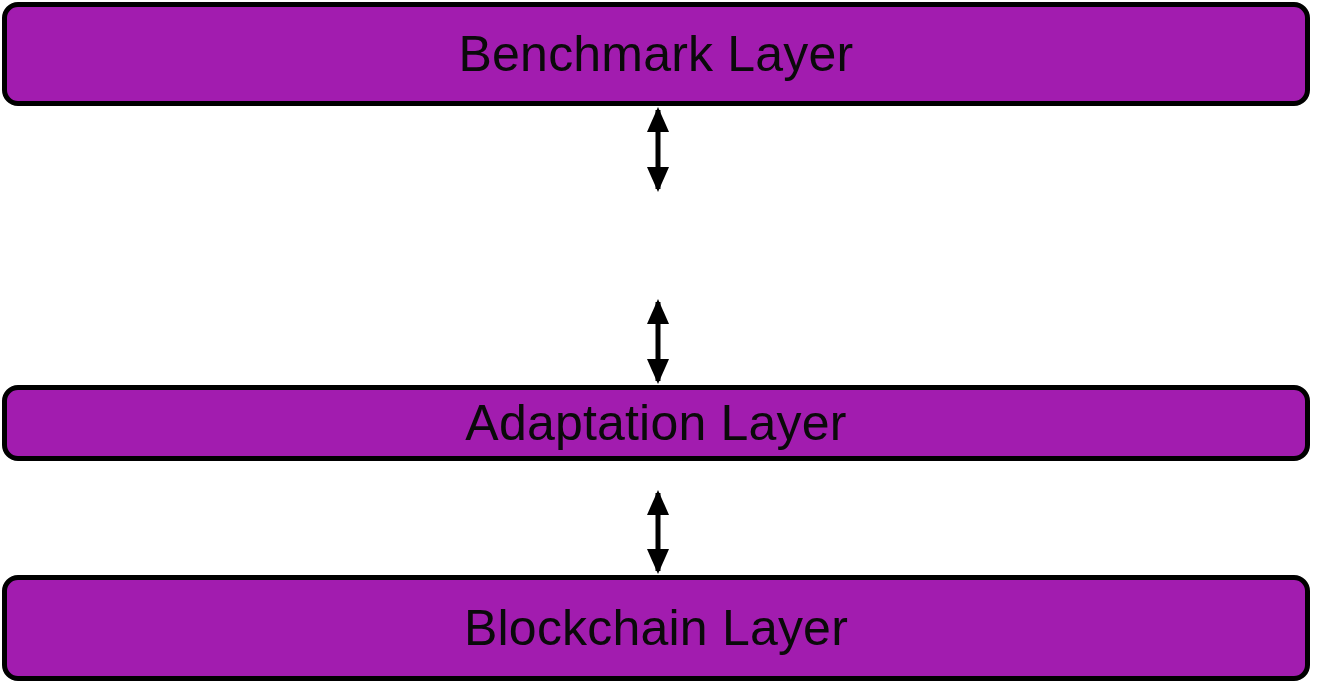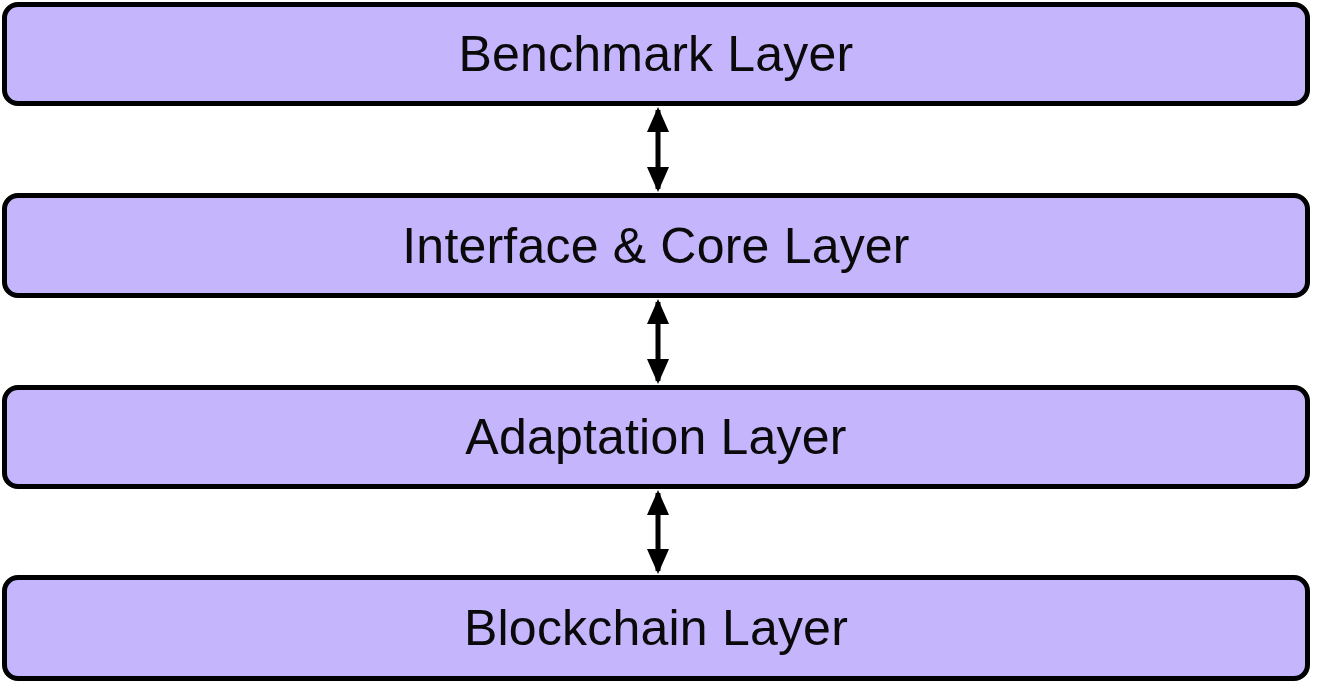--- a/index.html
+++ b/index.html
@@ -21,40 +21,40 @@
     background: #ffffff;
   }
 
   .layer-box {
     position: absolute;
     left: 2px;
     width: 1308px;
     box-sizing: border-box;
     border: 5px solid #000000;
     border-radius: 16px;
-    background: #c4b5fd;
+    background: #a21caf;
     display: flex;
     align-items: center;
     justify-content: center;
   }
 
   .layer-label {
     font-family: "Liberation Sans", sans-serif;
     font-size: 50px;
     font-weight: 400;
     color: #0a0a0a;
     letter-spacing: 0.2px;
     line-height: 1;
     white-space: nowrap;
     text-align: center;
   }
 
   #box-0 { top: 2px;   height: 104px; }
   #box-1 { top: 193px; height: 105px; }
-  #box-2 { top: 385px; height: 104px; align-items: center; }
+  #box-2 { top: 385px; height: 76px; align-items: center; }
   #box-3 { top: 575px; height: 106px; }
 
   .connector {
     position: absolute;
     left: 640px;
     width: 36px;
   }
   .connector svg {
     display: block;
     width: 36px;
@@ -75,23 +75,20 @@
   </div>
 
   <div class="connector" id="arrow-0">
     <svg viewBox="0 0 36 87" preserveAspectRatio="none" aria-hidden="true">
       <line x1="18" y1="4" x2="18" y2="83" stroke="#000000" stroke-width="5"></line>
       <polygon points="18,1 29,26 7,26" fill="#000000"></polygon>
       <polygon points="18,86 29,61 7,61" fill="#000000"></polygon>
     </svg>
   </div>
 
-  <div class="layer-box" id="box-1">
-    <span class="layer-label">Interface &amp; Core Layer</span>
-  </div>
 
   <div class="connector" id="arrow-1">
     <svg viewBox="0 0 36 87" preserveAspectRatio="none" aria-hidden="true">
       <line x1="18" y1="4" x2="18" y2="83" stroke="#000000" stroke-width="5"></line>
       <polygon points="18,1 29,26 7,26" fill="#000000"></polygon>
       <polygon points="18,86 29,61 7,61" fill="#000000"></polygon>
     </svg>
   </div>
 
   <div class="layer-box" id="box-2">

